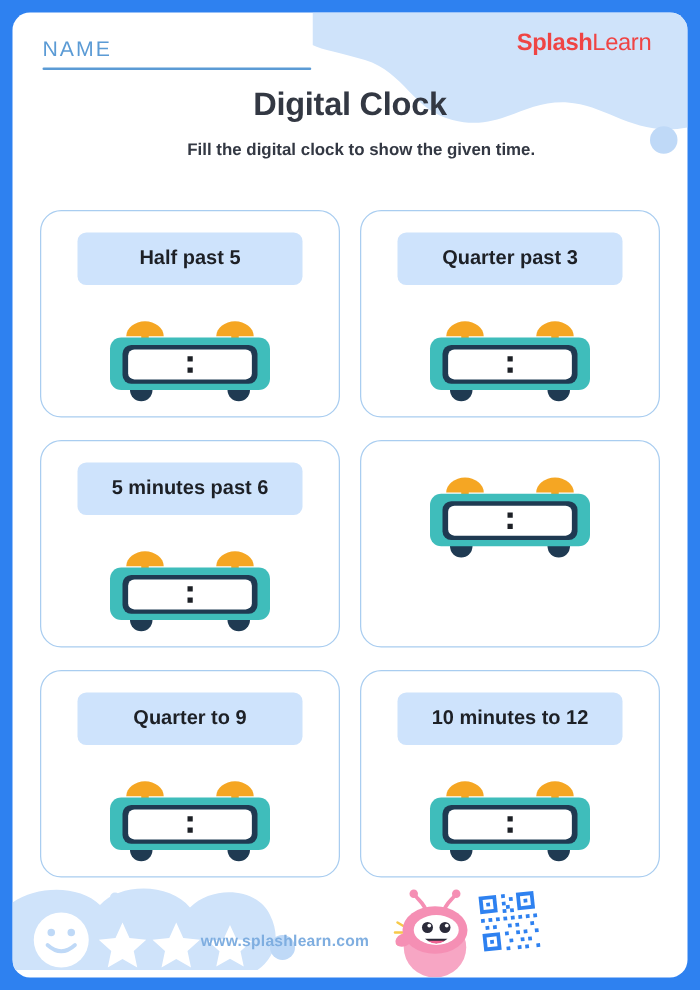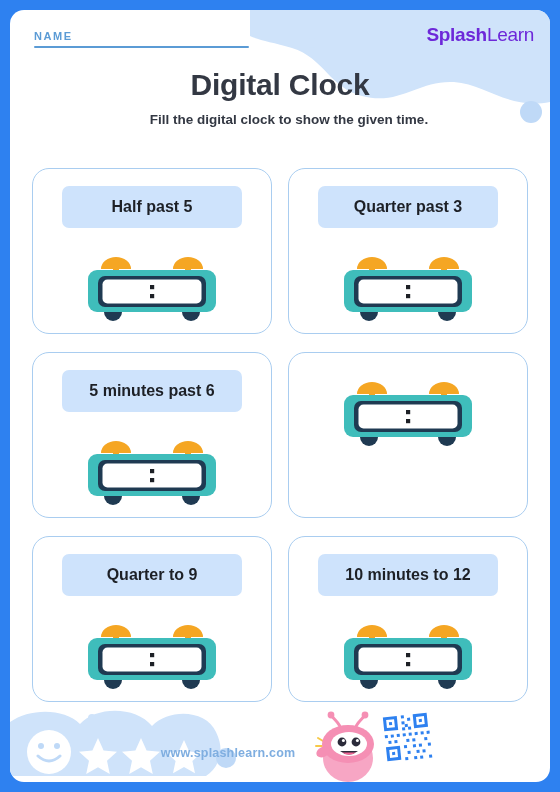--- a/index.html
+++ b/index.html
@@ -45,50 +45,50 @@
 
   .name-block {
     position: absolute;
     left: 24px;
     top: 20px;
     width: 215px;
   }
 
   .name-label {
     color: #5B9BD5;
-    font-size: 11px;
-    font-weight: bold;
+    font-size: 17px;
+    font-weight: normal;
     letter-spacing: 1.6px;
     padding-bottom: 4px;
   }
 
   .name-rule {
     height: 2px;
     background: #5B9BD5;
     border-radius: 2px;
   }
 
   .logo {
     position: absolute;
-    right: 16px;
+    right: 29px;
     top: 14px;
     font-size: 19px;
-    color: #6d28d9;
+    color: #ef4444;
     letter-spacing: -0.3px;
   }
   .logo .b { font-weight: bold; }
   .logo .n { font-weight: normal; }
 
   .worksheet-title {
     position: absolute;
     left: 0;
     right: 0;
     top: 58px;
     text-align: center;
-    font-size: 30px;
+    font-size: 26px;
     font-weight: bold;
     color: #333843;
     letter-spacing: -0.2px;
   }
 
   .worksheet-subtitle {
     position: absolute;
     left: 18px;
     right: 0;
     top: 102px;

